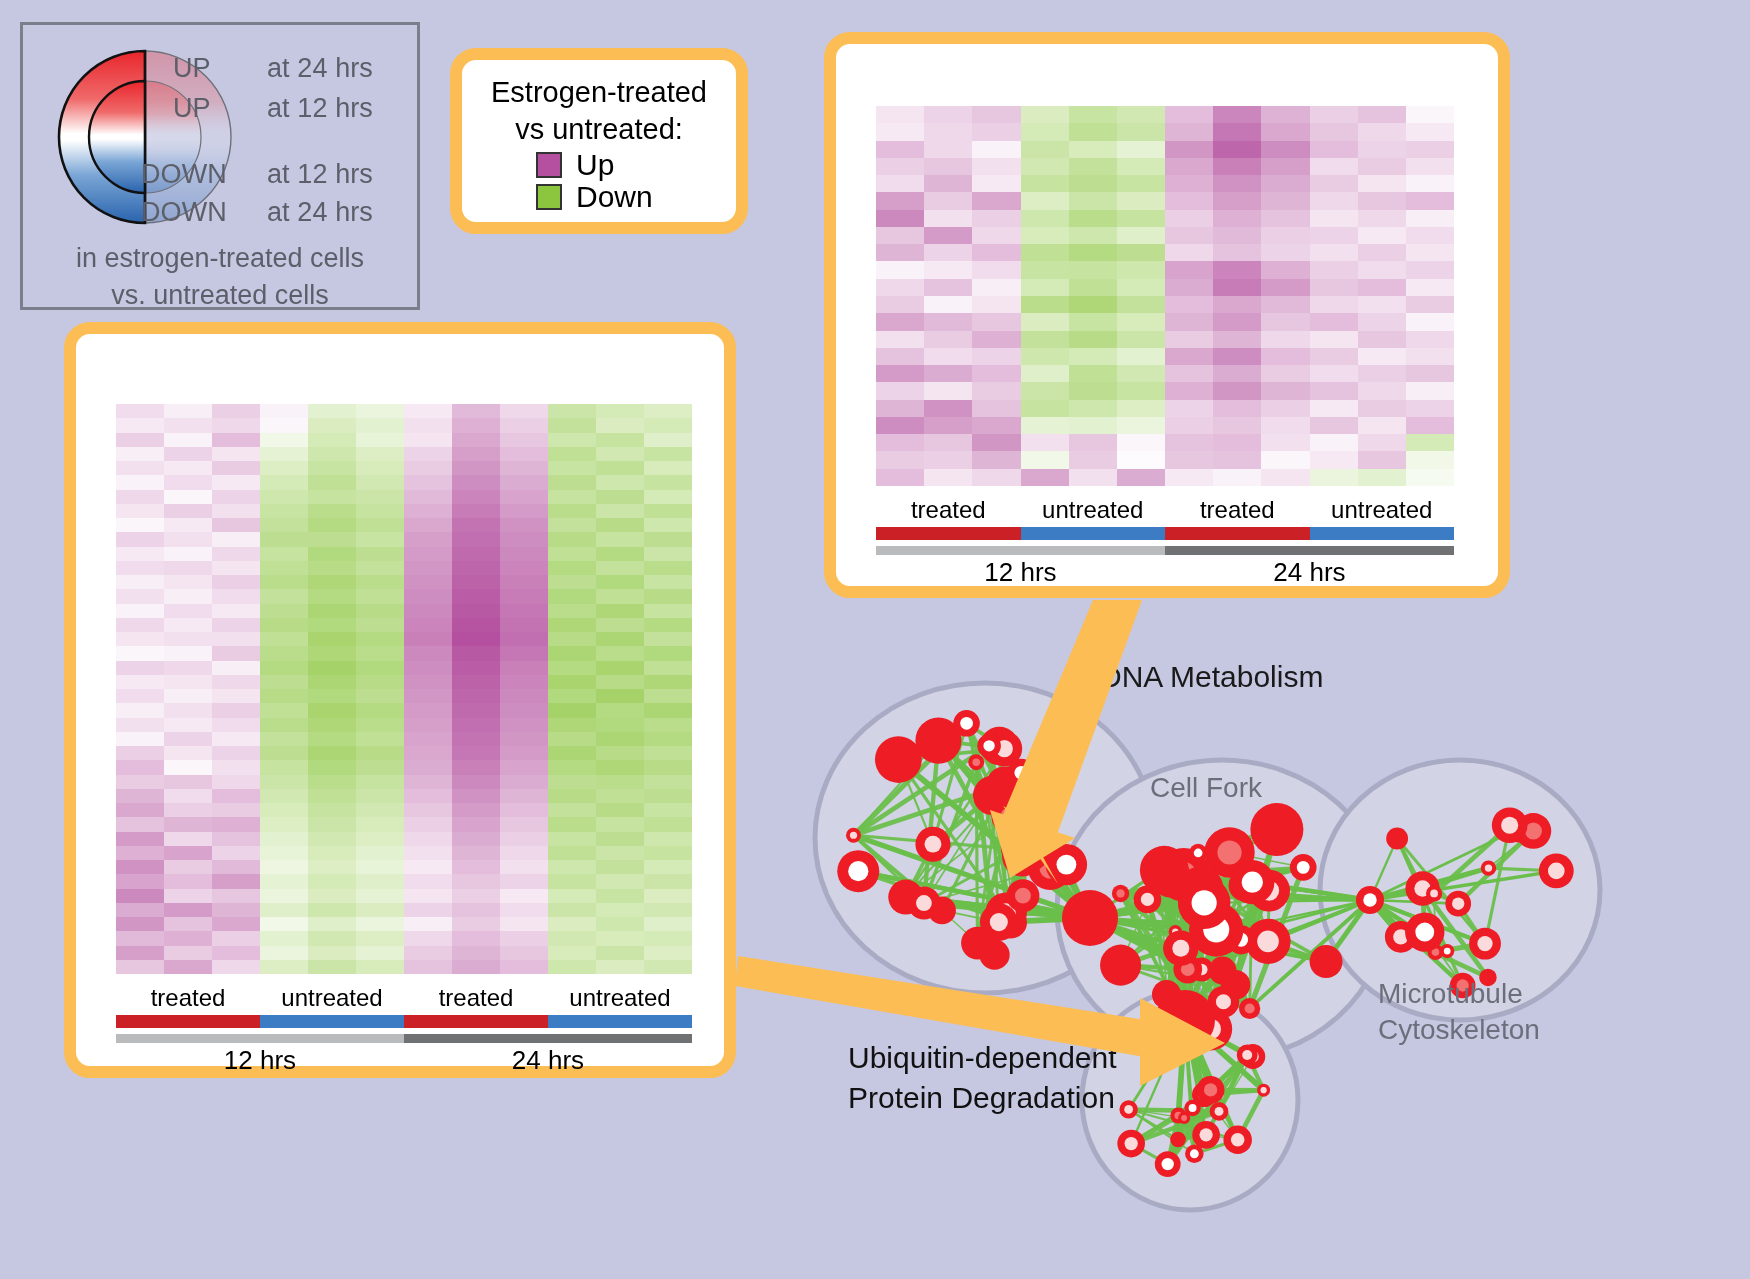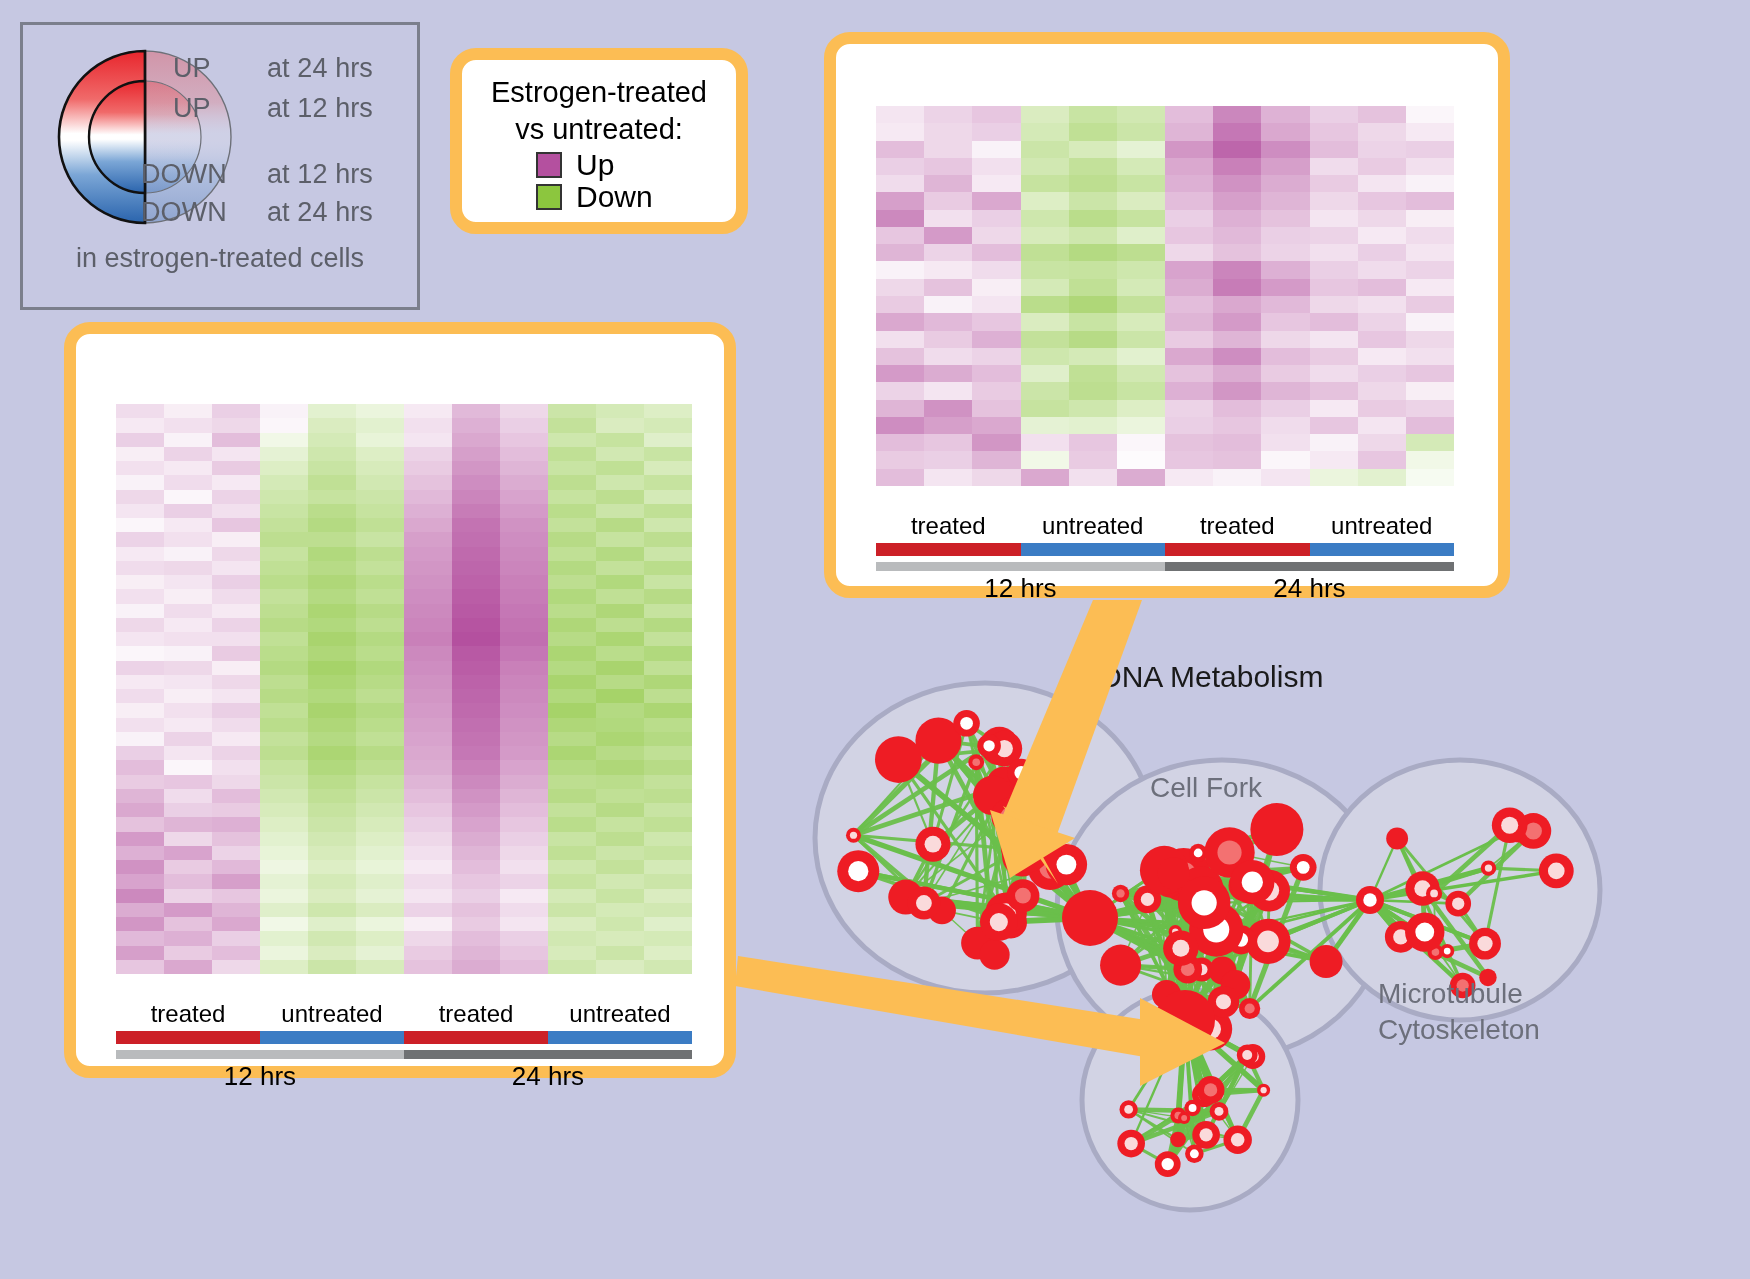--- a/index.html
+++ b/index.html
@@ -64,21 +64,21 @@
   #apc-panel .hm-title{top:20px;font-size:31px;}
 
   .heat{
     position:absolute;
     display:grid;
     background:#fff;
   }
   .heat div{width:100%;height:100%;}
 
   
-  .annot{position:absolute;margin-top:16px;}
+  .annot{position:absolute;}
   .annot .lblrow{display:flex;}
   .annot .lblrow span{
     flex:1 1 0;text-align:center;font-size:24px;color:#000;
   }
   .annot .bar{display:flex;margin-top:3px;}
   .annot .bar div{flex:1 1 0;height:13px;}
   .annot .bar2{display:flex;margin-top:6px;}
   .annot .bar2 div{flex:1 1 0;height:9px;}
   .annot .timerow{display:flex;margin-top:2px;}
   .annot .timerow span{flex:1 1 0;text-align:center;font-size:26px;color:#000;}
@@ -131,20 +131,21 @@
     <span class="key-text" style="left:150px;top:28px;">UP</span>
     <span class="key-text" style="left:244px;top:28px;">at 24 hrs</span>
     <span class="key-text" style="left:150px;top:68px;">UP</span>
     <span class="key-text" style="left:244px;top:68px;">at 12 hrs</span>
     <span class="key-text" style="left:118px;top:134px;">DOWN</span>
     <span class="key-text" style="left:244px;top:134px;">at 12 hrs</span>
     <span class="key-text" style="left:118px;top:172px;">DOWN</span>
     <span class="key-text" style="left:244px;top:172px;">at 24 hrs</span>
 
     <div class="key-foot" style="top:215px;">in estrogen-treated cells</div>
+    <div class="key-foot" style="top:252px;">vs. untreated cells</div>
   </div>
 
   <div class="panel" id="legend-box">
     <div id="legend-inner">
       <div>Estrogen-treated</div>
       <div>vs untreated:</div>
       <div class="legend-row">
         <span class="swatch" id="sw-up" style="background: rgb(180, 80, 159);"></span>
         <span class="legend-lbl">Up</span>
       </div>
@@ -1676,20 +1677,22 @@
           <g>
             <circle cx="415" cy="420" r="30" fill="#ee1c24"></circle>
           </g>
         </g>
     </svg>
 
     <div class="net-label" id="lbl-dna">DNA Metabolism</div>
     <div class="net-label" id="lbl-cc">Cell Fork</div>
     <div class="net-label" id="lbl-mt">Microtubule
 Cytoskeleton</div>
+    <div class="net-label" id="lbl-ub">Ubiquitin-dependent
+Protein Degradation</div>
   </div>
 
   <svg class="arrowsvg">
 
     <path d="M1093,600 L1142,600 L1055,840 L1000,822 Z" fill="#fcbd54"></path>
     <path d="M1003,806 L1058,884 L1028,830 L1072,845 Z" fill="#fcbd54"></path>
     <polygon points="990,810 1075,838 1010,878" fill="#fcbd54"></polygon>
 
     <path d="M738,956 L1165,1023 L1162,1060 L735,986 Z" fill="#fcbd54"></path>
     <polygon points="1140,998 1225,1043 1140,1086" fill="#fcbd54"></polygon>

